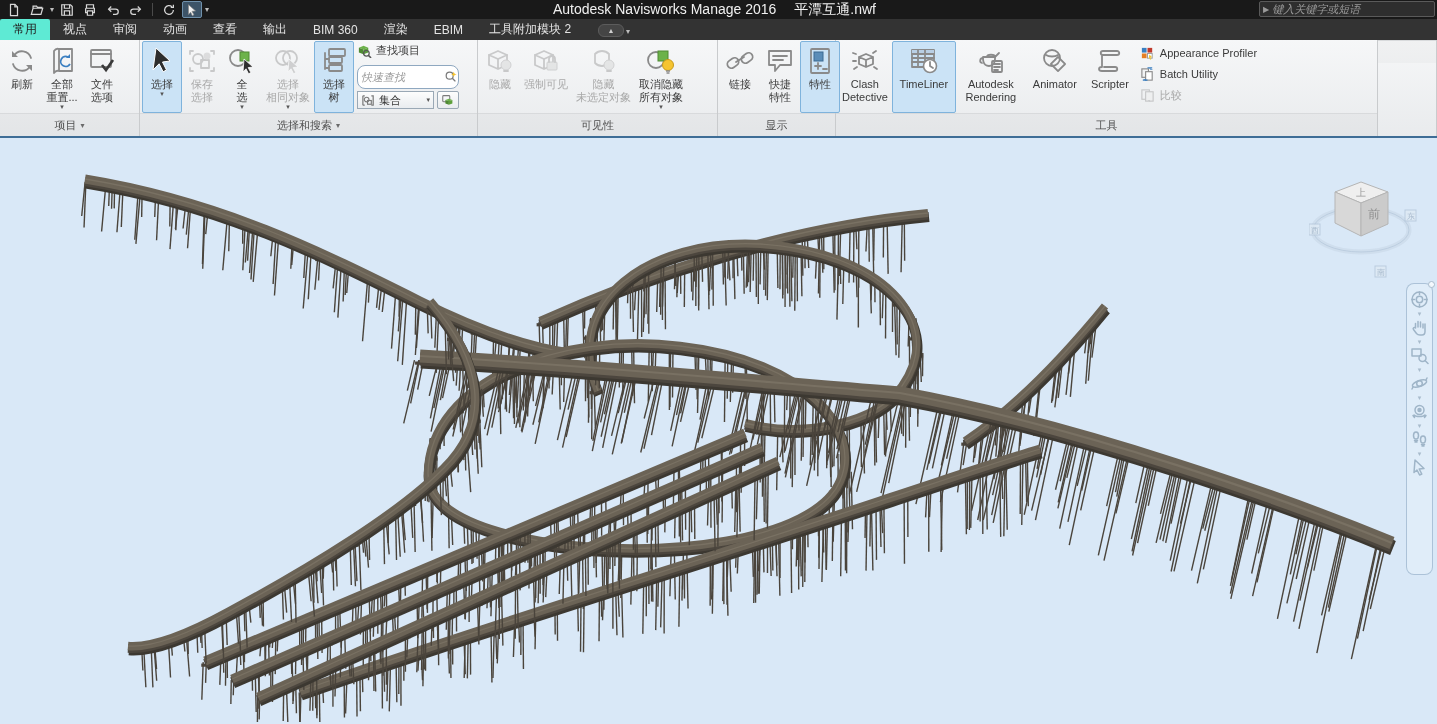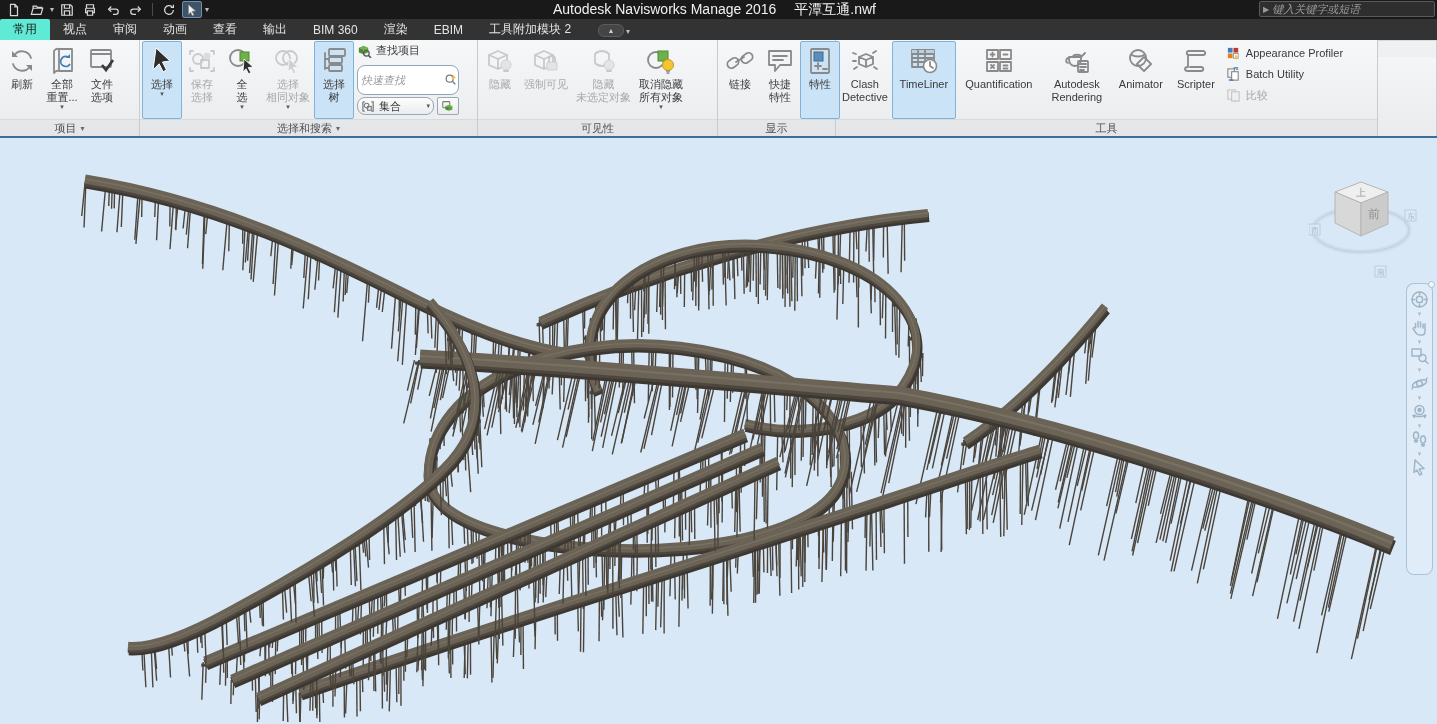--- a/index.html
+++ b/index.html
@@ -26,40 +26,40 @@
   .tabbar { height:21px; background:#333333; display:flex; align-items:flex-end; flex:none; }
   .tab { padding:3px 13px; color:#e4e4e4; font-size:12px; height:21px; display:flex; align-items:center; cursor:default; }
   .tab.active { background:#5eead4; color:#222; border-radius:2px 2px 0 0; }
   .ribbon-pill { margin-left:14px; margin-bottom:3px; width:26px; height:13px; background:#454545; border:1px solid #5c5c5c; border-radius:6px; display:flex; align-items:center; justify-content:center; color:#cfcfcf; font-size:7px; gap:1px; }
   .pill-caret { color:#bdbdbd; font-size:8px; margin-left:2px; margin-bottom:4px; }
 
   
   .ribbon { height:98px; background:linear-gradient(#f6f7f8,#e9ebed); border-bottom:2px solid #3e6d96; display:flex; flex:none; }
   .group { display:flex; flex-direction:column; border-right:1px solid #c9cbcd; }
   .group-body { flex:1; display:flex; align-items:stretch; padding:1px 2px 0 2px; }
-  .group-label { height:17px; font-size:11px; color:#4e4e4e; display:flex; align-items:center; justify-content:center; gap:4px; border-top:1px solid #d8dadc; background:rgba(0,0,0,0.025); }
+  .group-label { height:23px; font-size:11px; color:#4e4e4e; display:flex; align-items:center; justify-content:center; gap:4px; border-top:1px solid #d8dadc; background:rgba(0,0,0,0.025); }
   .gcaret { font-size:8px; color:#6a6a6a; }
 
   .rbtn { display:flex; flex-direction:column; align-items:center; justify-content:flex-start; padding:3px 3px 1px 3px; font-size:11px; line-height:13px; text-align:center; color:#3a3a3a; border:1px solid transparent; border-radius:2px; white-space:pre-line; cursor:default; }
   .rbtn svg { width:32px; height:32px; flex:none; margin-bottom:1px; }
   .rbtn .bcaret { font-size:7px; color:#555; line-height:6px; }
   .rbtn.hl { background:#cbe3f6; border-color:#7fb3dc; }
   .rbtn.disabled { color:#a8a8a8; }
   .rbtn.disabled svg { opacity:.4; }
   .ic { stroke:#8a8a8a; fill:none; stroke-width:1.8; stroke-linecap:round; stroke-linejoin:round; }
   .icf { fill:#8a8a8a; stroke:none; }
 
   
   .findpanel { display:flex; flex-direction:column; gap:2px; width:108px; padding:2px 3px; }
   .frow { display:flex; align-items:flex-start; gap:4px; height:20px; font-size:11px; color:#3a3a3a; }
   .frow svg { width:15px; height:15px; flex:none; }
   .finput { flex:1; height:18px; border:1px solid #8fa8c0; background:#fff; display:flex; align-items:center; border-radius:8px; }
   .finput input { flex:1; border:none; outline:none; font-size:11px; font-style:italic; color:#9a9a9a; padding:0 3px; min-width:0; font-family:inherit; background:transparent; }
   .finput input::placeholder { color:#9a9a9a; font-style:italic; }
-  .fsel { flex:1; height:18px; border:1px solid #9aa8b5; background:linear-gradient(#fdfdfd,#e9ecef); border-radius:8px; display:flex; align-items:center; gap:3px; padding:0 3px; }
+  .fsel { flex:1; height:18px; border:1px solid #9aa8b5; background:linear-gradient(#fdfdfd,#e9ecef); border-radius:0; display:flex; align-items:center; gap:3px; padding:0 3px; }
   .fsel .bcaret { margin-left:auto; font-size:7px; color:#555; }
   .fbtn { width:22px; height:18px; border:1px solid #9aa8b5; background:linear-gradient(#fdfdfd,#e9ecef); border-radius:2px; display:flex; align-items:center; justify-content:center; }
   .fbtn svg { width:14px; height:14px; }
 
   
   .smallcol { display:flex; flex-direction:column; justify-content:flex-start; padding:3px 4px; gap:3px; }
   .sbtn { display:flex; align-items:center; gap:5px; font-size:11px; color:#3a3a3a; height:18px; white-space:nowrap; }
   .sbtn svg { width:15px; height:15px; flex:none; }
   .sbtn.disabled { color:#a8a8a8; } .sbtn.disabled svg { opacity:.4; }
 
@@ -373,30 +373,20 @@
         </div>
         <div class="rbtn hl" style="width:64px">
           <svg viewBox="0 0 32 32">
               <rect class="ic" x="4" y="5" width="22" height="17"></rect>
               <path d="M4 5h22v4H4z" fill="#b9cfe4"></path>
               <path class="ic" d="M4 9h22M4 13h22M4 17h22M10 5v17M17 5v17"></path>
               <circle cx="22" cy="21" r="6.5" fill="#fff" stroke="#8a8a8a" stroke-width="1.6"></circle>
               <path class="ic" d="M22 17v4l3 2"></path>
             </svg>
           <span>TimeLiner</span>
-        </div>
-        <div class="rbtn" style="width:86px">
-          <svg viewBox="0 0 32 32">
-              <rect class="ic" x="4" y="5" width="11" height="9"></rect>
-              <rect class="ic" x="17" y="5" width="11" height="9"></rect>
-              <rect class="ic" x="4" y="17" width="11" height="9"></rect>
-              <rect class="ic" x="17" y="17" width="11" height="9"></rect>
-              <path class="ic" d="M9.5 7.5v4M7.5 9.5h4M20.5 9.5h4M8 20l3 3M11 20l-3 3M20.5 20.5h4M20.5 23.5h4"></path>
-            </svg>
-          <span>Quantification</span>
         </div>
         <div class="rbtn" style="width:70px">
           <svg viewBox="0 0 32 32">
               <path class="ic" d="M8 12h12c0 0 1 9-6 9s-6-9-6-9z"></path>
               <path class="ic" d="M8 13c-3 0-4 4-1 5M20 12l4-4M12 12c0-3 8-3 8 0"></path>
               <rect class="ic" x="17" y="16" width="10" height="11" rx="1"></rect>
               <path class="ic" d="M19 19h6M19 22h6M19 25h4"></path>
             </svg>
           <span>Autodesk
 Rendering</span>

